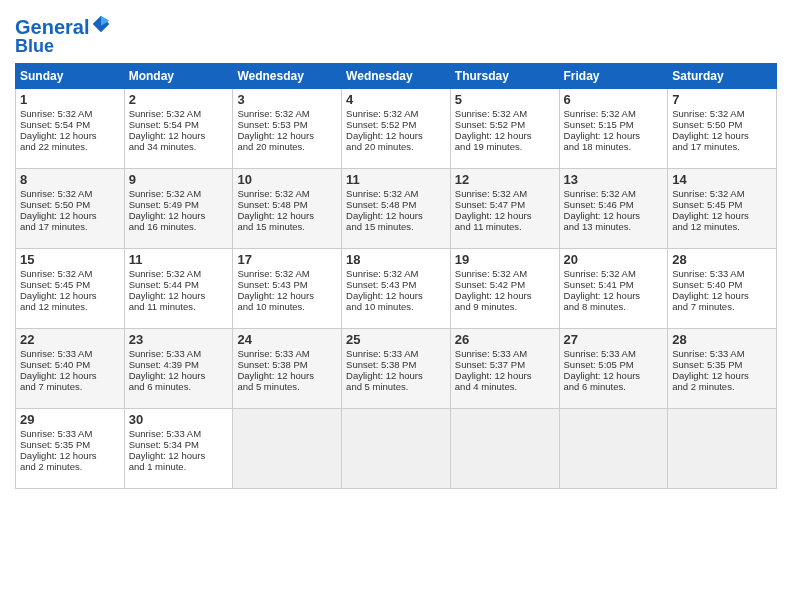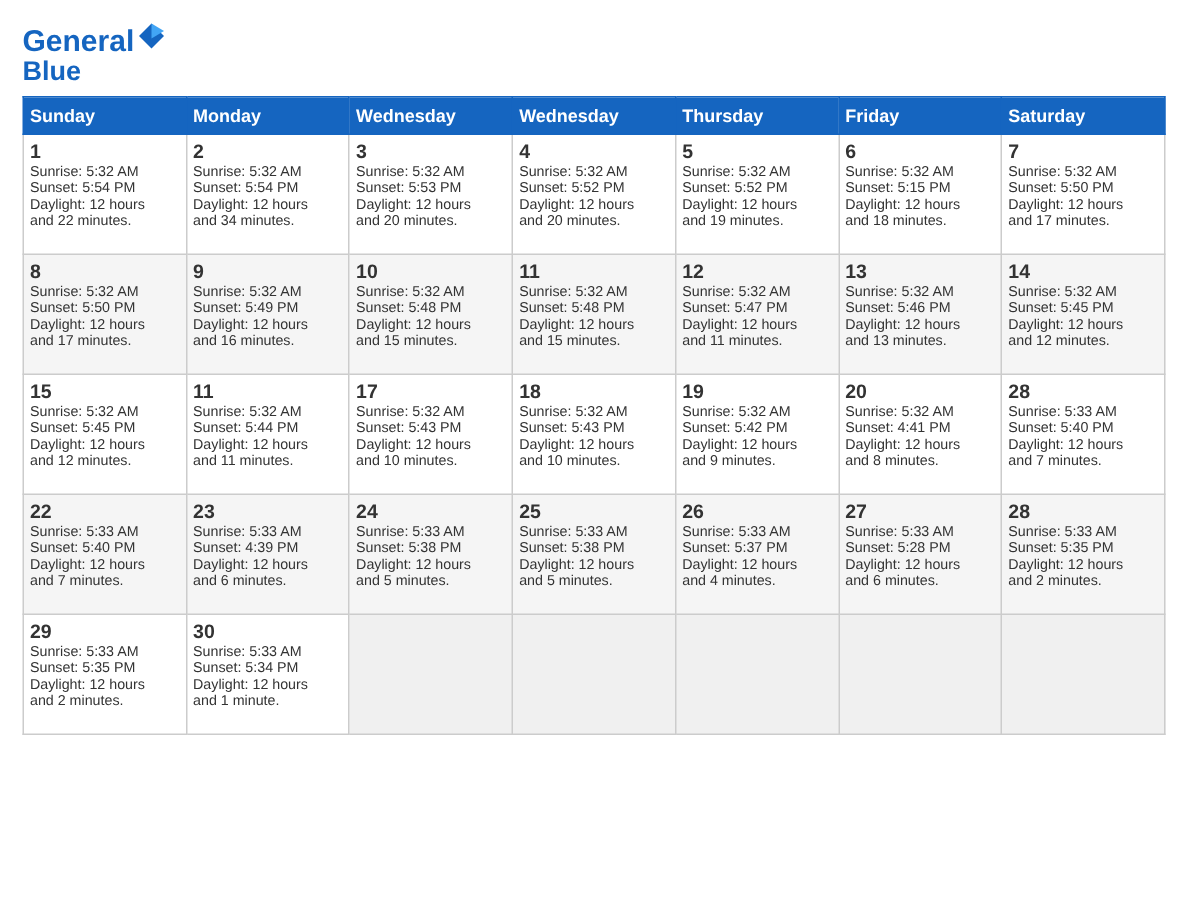--- a/index.html
+++ b/index.html
@@ -256,21 +256,21 @@
           <td>
             <span class="day-num">19</span>
             <div>Sunrise: 5:32 AM</div>
             <div>Sunset: 5:42 PM</div>
             <div>Daylight: 12 hours</div>
             <div>and 9 minutes.</div>
           </td>
           <td>
             <span class="day-num">20</span>
             <div>Sunrise: 5:32 AM</div>
-            <div>Sunset: 4:41 PM</div>
+            <div>Sunset: 5:41 PM</div>
             <div>Daylight: 12 hours</div>
             <div>and 8 minutes.</div>
           </td>
           <td>
             <span class="day-num">28</span>
             <div>Sunrise: 5:33 AM</div>
             <div>Sunset: 5:40 PM</div>
             <div>Daylight: 12 hours</div>
             <div>and 7 minutes.</div>
           </td>
@@ -307,21 +307,21 @@
           <td>
             <span class="day-num">26</span>
             <div>Sunrise: 5:33 AM</div>
             <div>Sunset: 5:37 PM</div>
             <div>Daylight: 12 hours</div>
             <div>and 4 minutes.</div>
           </td>
           <td>
             <span class="day-num">27</span>
             <div>Sunrise: 5:33 AM</div>
-            <div>Sunset: 5:28 PM</div>
+            <div>Sunset: 5:05 PM</div>
             <div>Daylight: 12 hours</div>
             <div>and 6 minutes.</div>
           </td>
           <td>
             <span class="day-num">28</span>
             <div>Sunrise: 5:33 AM</div>
             <div>Sunset: 5:35 PM</div>
             <div>Daylight: 12 hours</div>
             <div>and 2 minutes.</div>
           </td>

